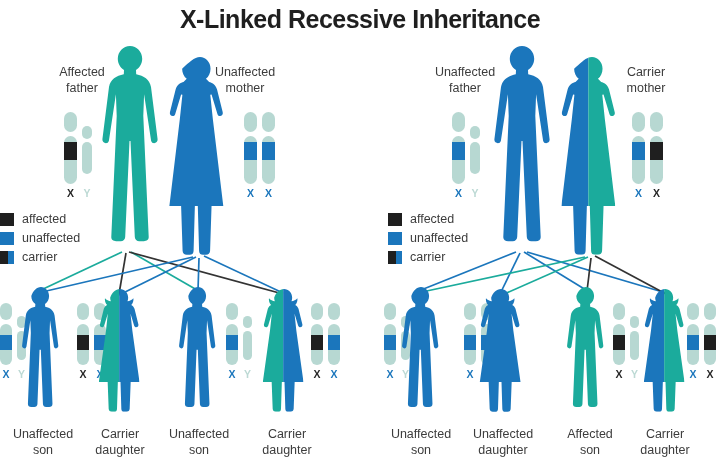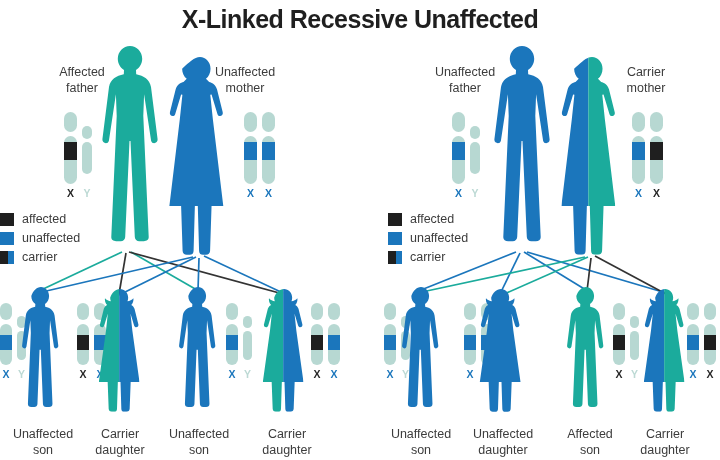--- a/index.html
+++ b/index.html
@@ -47,21 +47,21 @@
     <clipPath id="clip-left" clipPathUnits="objectBoundingBox">
         <rect x="0" y="0" width="0.5" height="1"></rect>
       </clipPath>
     <clipPath id="clip-right" clipPathUnits="objectBoundingBox">
         <rect x="0.5" y="0" width="0.5" height="1"></rect>
       </clipPath>
   </defs>
 </svg>
 
 <div id="canvas">
-  <div id="title">X-Linked Recessive Unaffected</div>
+  <div id="title">X-Linked Recessive Inheritance</div>
 
   <div class="plabel" style="left:38px;top:64px;width:88px;">
       <div>Affected</div>
       <div>father</div>
     </div>
   <div class="plabel" style="left:201px;top:64px;width:88px;">
       <div>Unaffected</div>
       <div>mother</div>
     </div>
 

